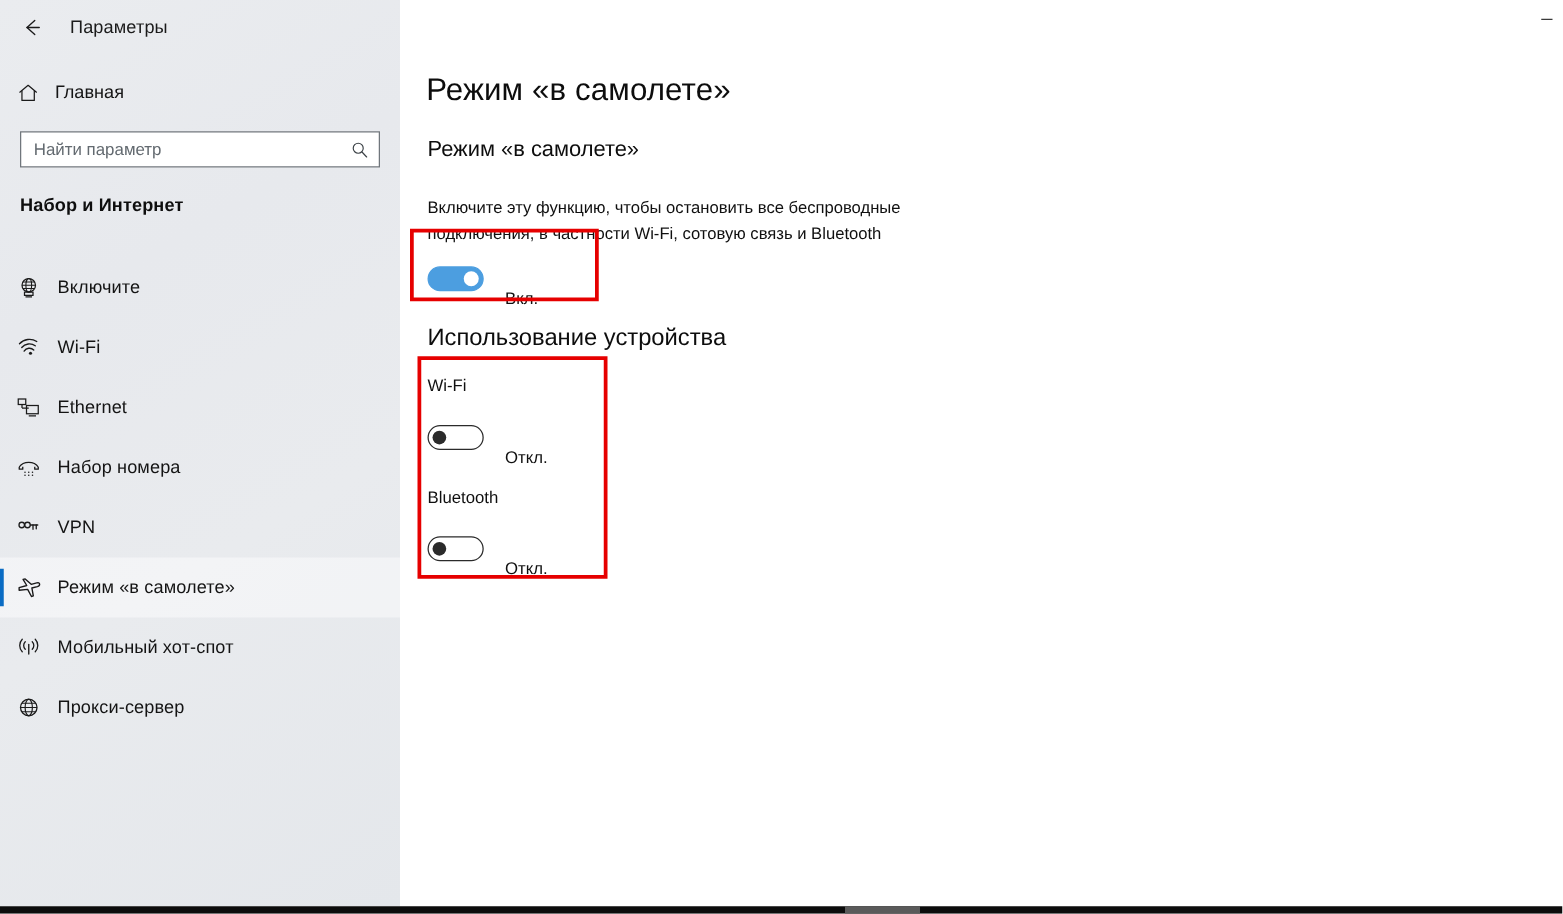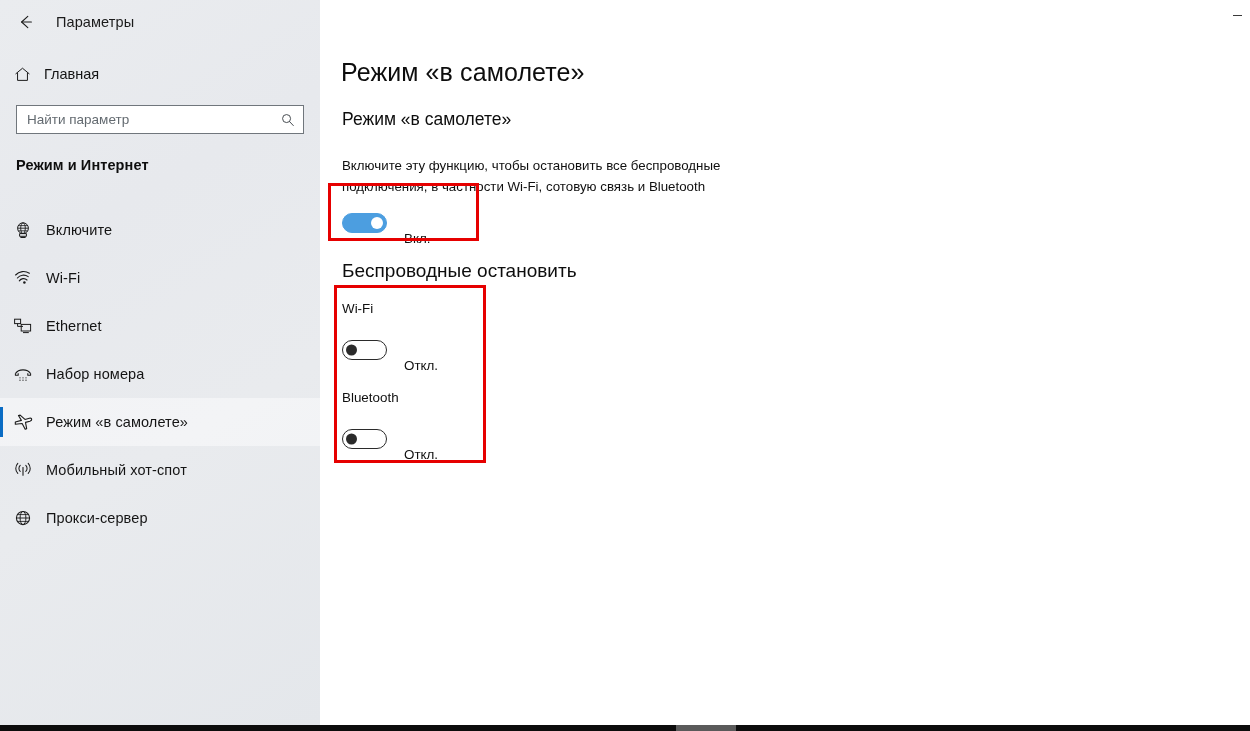--- a/index.html
+++ b/index.html
@@ -346,21 +346,21 @@
     <div id="search-box">
       <input id="search-input" type="text" placeholder="Найти параметр" style="">
       <span id="search-icon-wrap">
         <svg width="16" height="16" viewBox="0 0 18 18">
           <circle cx="7.4" cy="7.4" r="4.5" fill="none" stroke="#3b4146" stroke-width="1.05"></circle>
           <line x1="10.8" y1="10.8" x2="15" y2="15.3" stroke="#3b4146" stroke-width="1.05" stroke-linecap="round"></line>
         </svg>
       </span>
     </div>
 
-    <div id="sidebar-section-title">Режим и Интернет</div>
+    <div id="sidebar-section-title">Набор и Интернет</div>
 
     <div id="nav-list">
 
       <div class="nav-item">
         <span class="nav-icon">
           <svg width="20" height="20" viewBox="0 0 20 20">
             <circle cx="10" cy="8.2" r="5.4" fill="none" stroke="#1b1b1b" stroke-width="1"></circle>
             <ellipse cx="10" cy="8.2" rx="2.3" ry="5.4" fill="none" stroke="#1b1b1b" stroke-width="0.9"></ellipse>
             <line x1="4.6" y1="8.2" x2="15.4" y2="8.2" stroke="#1b1b1b" stroke-width="0.9"></line>
             <line x1="5.3" y1="5.6" x2="14.7" y2="5.6" stroke="#1b1b1b" stroke-width="0.8"></line>
@@ -407,20 +407,32 @@
             <circle cx="10" cy="13.8" r="0.62" fill="#1b1b1b"></circle>
             <circle cx="13" cy="13.8" r="0.62" fill="#1b1b1b"></circle>
             <circle cx="7" cy="16.2" r="0.62" fill="#1b1b1b"></circle>
             <circle cx="10" cy="16.2" r="0.62" fill="#1b1b1b"></circle>
             <circle cx="13" cy="16.2" r="0.62" fill="#1b1b1b"></circle>
           </svg>
         </span>
         <span class="nav-label">Набор номера</span>
       </div>
 
+      <div class="nav-item">
+        <span class="nav-icon">
+          <svg width="20" height="20" viewBox="0 0 20 20">
+            <circle cx="4.4" cy="8.0" r="2.2" fill="none" stroke="#1b1b1b" stroke-width="1.05"></circle>
+            <circle cx="9.0" cy="8.0" r="2.2" fill="none" stroke="#1b1b1b" stroke-width="1.05"></circle>
+            <path d="M11.4 8.0 L17.2 8.0" fill="none" stroke="#1b1b1b" stroke-width="1.05" stroke-linecap="round"></path>
+            <path d="M13.4 8.0 L13.4 11.4" fill="none" stroke="#1b1b1b" stroke-width="1.05" stroke-linecap="round"></path>
+            <path d="M16.0 8.0 L16.0 11.0" fill="none" stroke="#1b1b1b" stroke-width="1.05" stroke-linecap="round"></path>
+          </svg>
+        </span>
+        <span class="nav-label">VPN</span>
+      </div>
 
       <div class="nav-item selected">
         <span class="nav-icon">
           <svg width="21" height="21" viewBox="0 0 20 20">
             <path d="M2.2 11.6 L2.2 9.6 L8.0 8.0 L5.2 3.4 L6.8 3.0 L11.4 7.1 L15.6 6.0 Q17.6 5.5 17.8 6.9 Q18.0 8.2 16.1 8.8 L11.9 9.9 L13.0 15.9 L11.6 16.4 L8.7 11.0 Z" fill="none" stroke="#1b1b1b" stroke-width="1.05" stroke-linejoin="round"></path>
           </svg>
         </span>
         <span class="nav-label">Режим «в самолете»</span>
       </div>
 
@@ -466,21 +478,21 @@
 
     <div id="airplane-desc">Включите эту функцию, чтобы остановить все беспроводные подключения, в частности Wi-Fi, сотовую связь и Bluetooth</div>
 
     <div id="airplane-toggle-row">
       <span class="toggle on">
         <span class="knob"></span>
       </span>
       <span class="toggle-state-label">Вкл.</span>
     </div>
 
-    <div id="section-heading-2">Беспроводные остановить</div>
+    <div id="section-heading-2">Использование устройства</div>
 
     <div id="wireless-list">
 
       <div class="device-block">
         <div class="device-label">Wi-Fi</div>
         <div class="device-toggle-row">
           <span class="toggle off">
             <span class="knob"></span>
           </span>
           <span class="toggle-state-label">Откл.</span>

